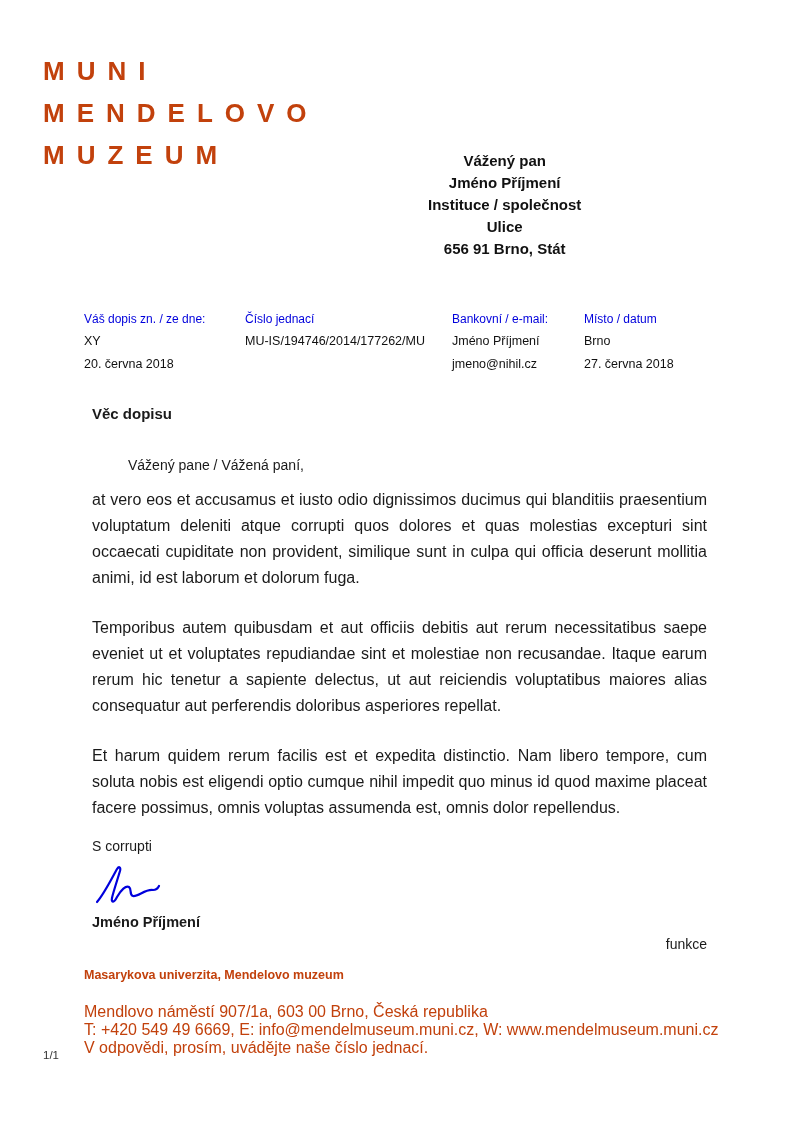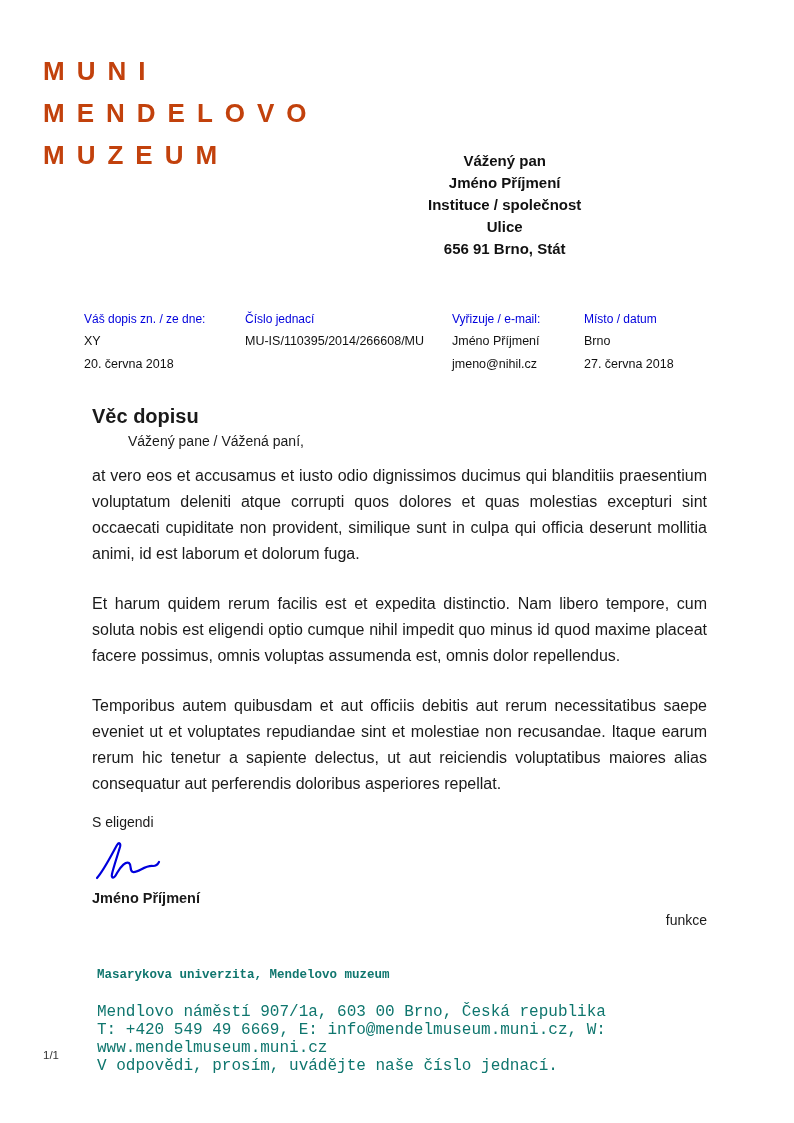--- a/index.html
+++ b/index.html
@@ -28,30 +28,30 @@
   .meta-col { position:absolute; top:0; }
   .meta-col.c1 { left:0; }
   .meta-col.c2 { left:161px; }
   .meta-col.c3 { left:368px; }
   .meta-col.c4 { left:500px; }
   .meta-label { color:#0000dc; font-size:12px; line-height:22px; }
   .meta-val { color:#111; font-size:12.5px; line-height:22.5px; min-height:10px; }
 
   
   .letter-body { position:absolute; left:92px; top:405px; width:615px; color:#1a1a1a; }
-  .subject { font-weight:bold; font-size:20px; }
+  .subject { font-weight:bold; font-size:15px; margin-bottom:30px; }
   .salutation { font-size:14px; line-height:26px; margin-bottom:9px;margin-left:36px; }
   .para { font-size:16px; line-height:26px; text-align:justify; margin-bottom:24px; }
   .closing { font-size:14px; line-height:26px; margin-top:-12px; }
   .signature { margin:6px 0 2px 2px; height:44px; }
   .signer-name { font-weight:bold; font-size:14.5px; line-height:22px; }
   .signer-role { font-size:14px; line-height:22px;text-align:right; }
 
   
-  .footer { position:absolute; left:97px; top:968px; color:#0f766e;font-family:Liberation Mono, monospace; }
+  .footer { position:absolute; left:84px; top:968px; color:#c2410c; }
   .footer-org { font-weight:bold; font-size:12.5px; margin-bottom:21px; }
   .footer-line { font-size:16px; line-height:18px; }
   .page-number { position:absolute; left:43px; top:1049px; font-size:11.5px; color:#333; }
 </style>
 </head>
 <body>
 
 <div class="page">
 
   <div class="logo">
@@ -69,42 +69,42 @@
   </div>
 
   <div class="meta">
     <div class="meta-col c1">
       <div class="meta-label">Váš dopis zn. / ze dne:</div>
       <div class="meta-val">XY</div>
       <div class="meta-val">20. června 2018</div>
     </div>
     <div class="meta-col c2">
       <div class="meta-label">Číslo jednací</div>
-      <div class="meta-val">MU-IS/110395/2014/266608/MU</div>
+      <div class="meta-val">MU-IS/194746/2014/177262/MU</div>
       <div class="meta-val"></div>
     </div>
     <div class="meta-col c3">
-      <div class="meta-label">Vyřizuje / e-mail:</div>
+      <div class="meta-label">Bankovní / e-mail:</div>
       <div class="meta-val">Jméno Příjmení</div>
       <div class="meta-val">jmeno@nihil.cz</div>
     </div>
     <div class="meta-col c4">
       <div class="meta-label">Místo / datum</div>
       <div class="meta-val">Brno</div>
       <div class="meta-val">27. června 2018</div>
     </div>
   </div>
 
   <div class="letter-body">
     <div class="subject">Věc dopisu</div>
     <div class="salutation">Vážený pane / Vážená paní,</div>
     <p class="para">at vero eos et accusamus et iusto odio dignissimos ducimus qui blanditiis praesentium voluptatum deleniti atque corrupti quos dolores et quas molestias excepturi sint occaecati cupiditate non provident, similique sunt in culpa qui officia deserunt mollitia animi, id est laborum et dolorum fuga.</p>
+    <p class="para">Temporibus autem quibusdam et aut officiis debitis aut rerum necessitatibus saepe eveniet ut et voluptates repudiandae sint et molestiae non recusandae. Itaque earum rerum hic tenetur a sapiente delectus, ut aut reiciendis voluptatibus maiores alias consequatur aut perferendis doloribus asperiores repellat.</p>
     <p class="para">Et harum quidem rerum facilis est et expedita distinctio. Nam libero tempore, cum soluta nobis est eligendi optio cumque nihil impedit quo minus id quod maxime placeat facere possimus, omnis voluptas assumenda est, omnis dolor repellendus.</p>
-    <p class="para">Temporibus autem quibusdam et aut officiis debitis aut rerum necessitatibus saepe eveniet ut et voluptates repudiandae sint et molestiae non recusandae. Itaque earum rerum hic tenetur a sapiente delectus, ut aut reiciendis voluptatibus maiores alias consequatur aut perferendis doloribus asperiores repellat.</p>
-    <div class="closing">S eligendi</div>
+    <div class="closing">S corrupti</div>
     <div class="signature">
       <svg width="68" height="44" viewBox="0 0 68 44">
         <path d="M3,37 C10,29 18,13 23,4 C25,1 27,2 26,6 C23,16 19,28 18,33 C17,38 20,38 23,32 C27,25 32,20 35,22 C38,24 35,30 39,31 C44,32 51,24 59,25 C62,25 64,23 65,21" stroke="#0000dc" stroke-width="2.2" fill="none" stroke-linecap="round"></path>
       </svg>
     </div>
     <div class="signer-name">Jméno Příjmení</div>
     <div class="signer-role">funkce</div>
   </div>
 
   <div class="footer">

